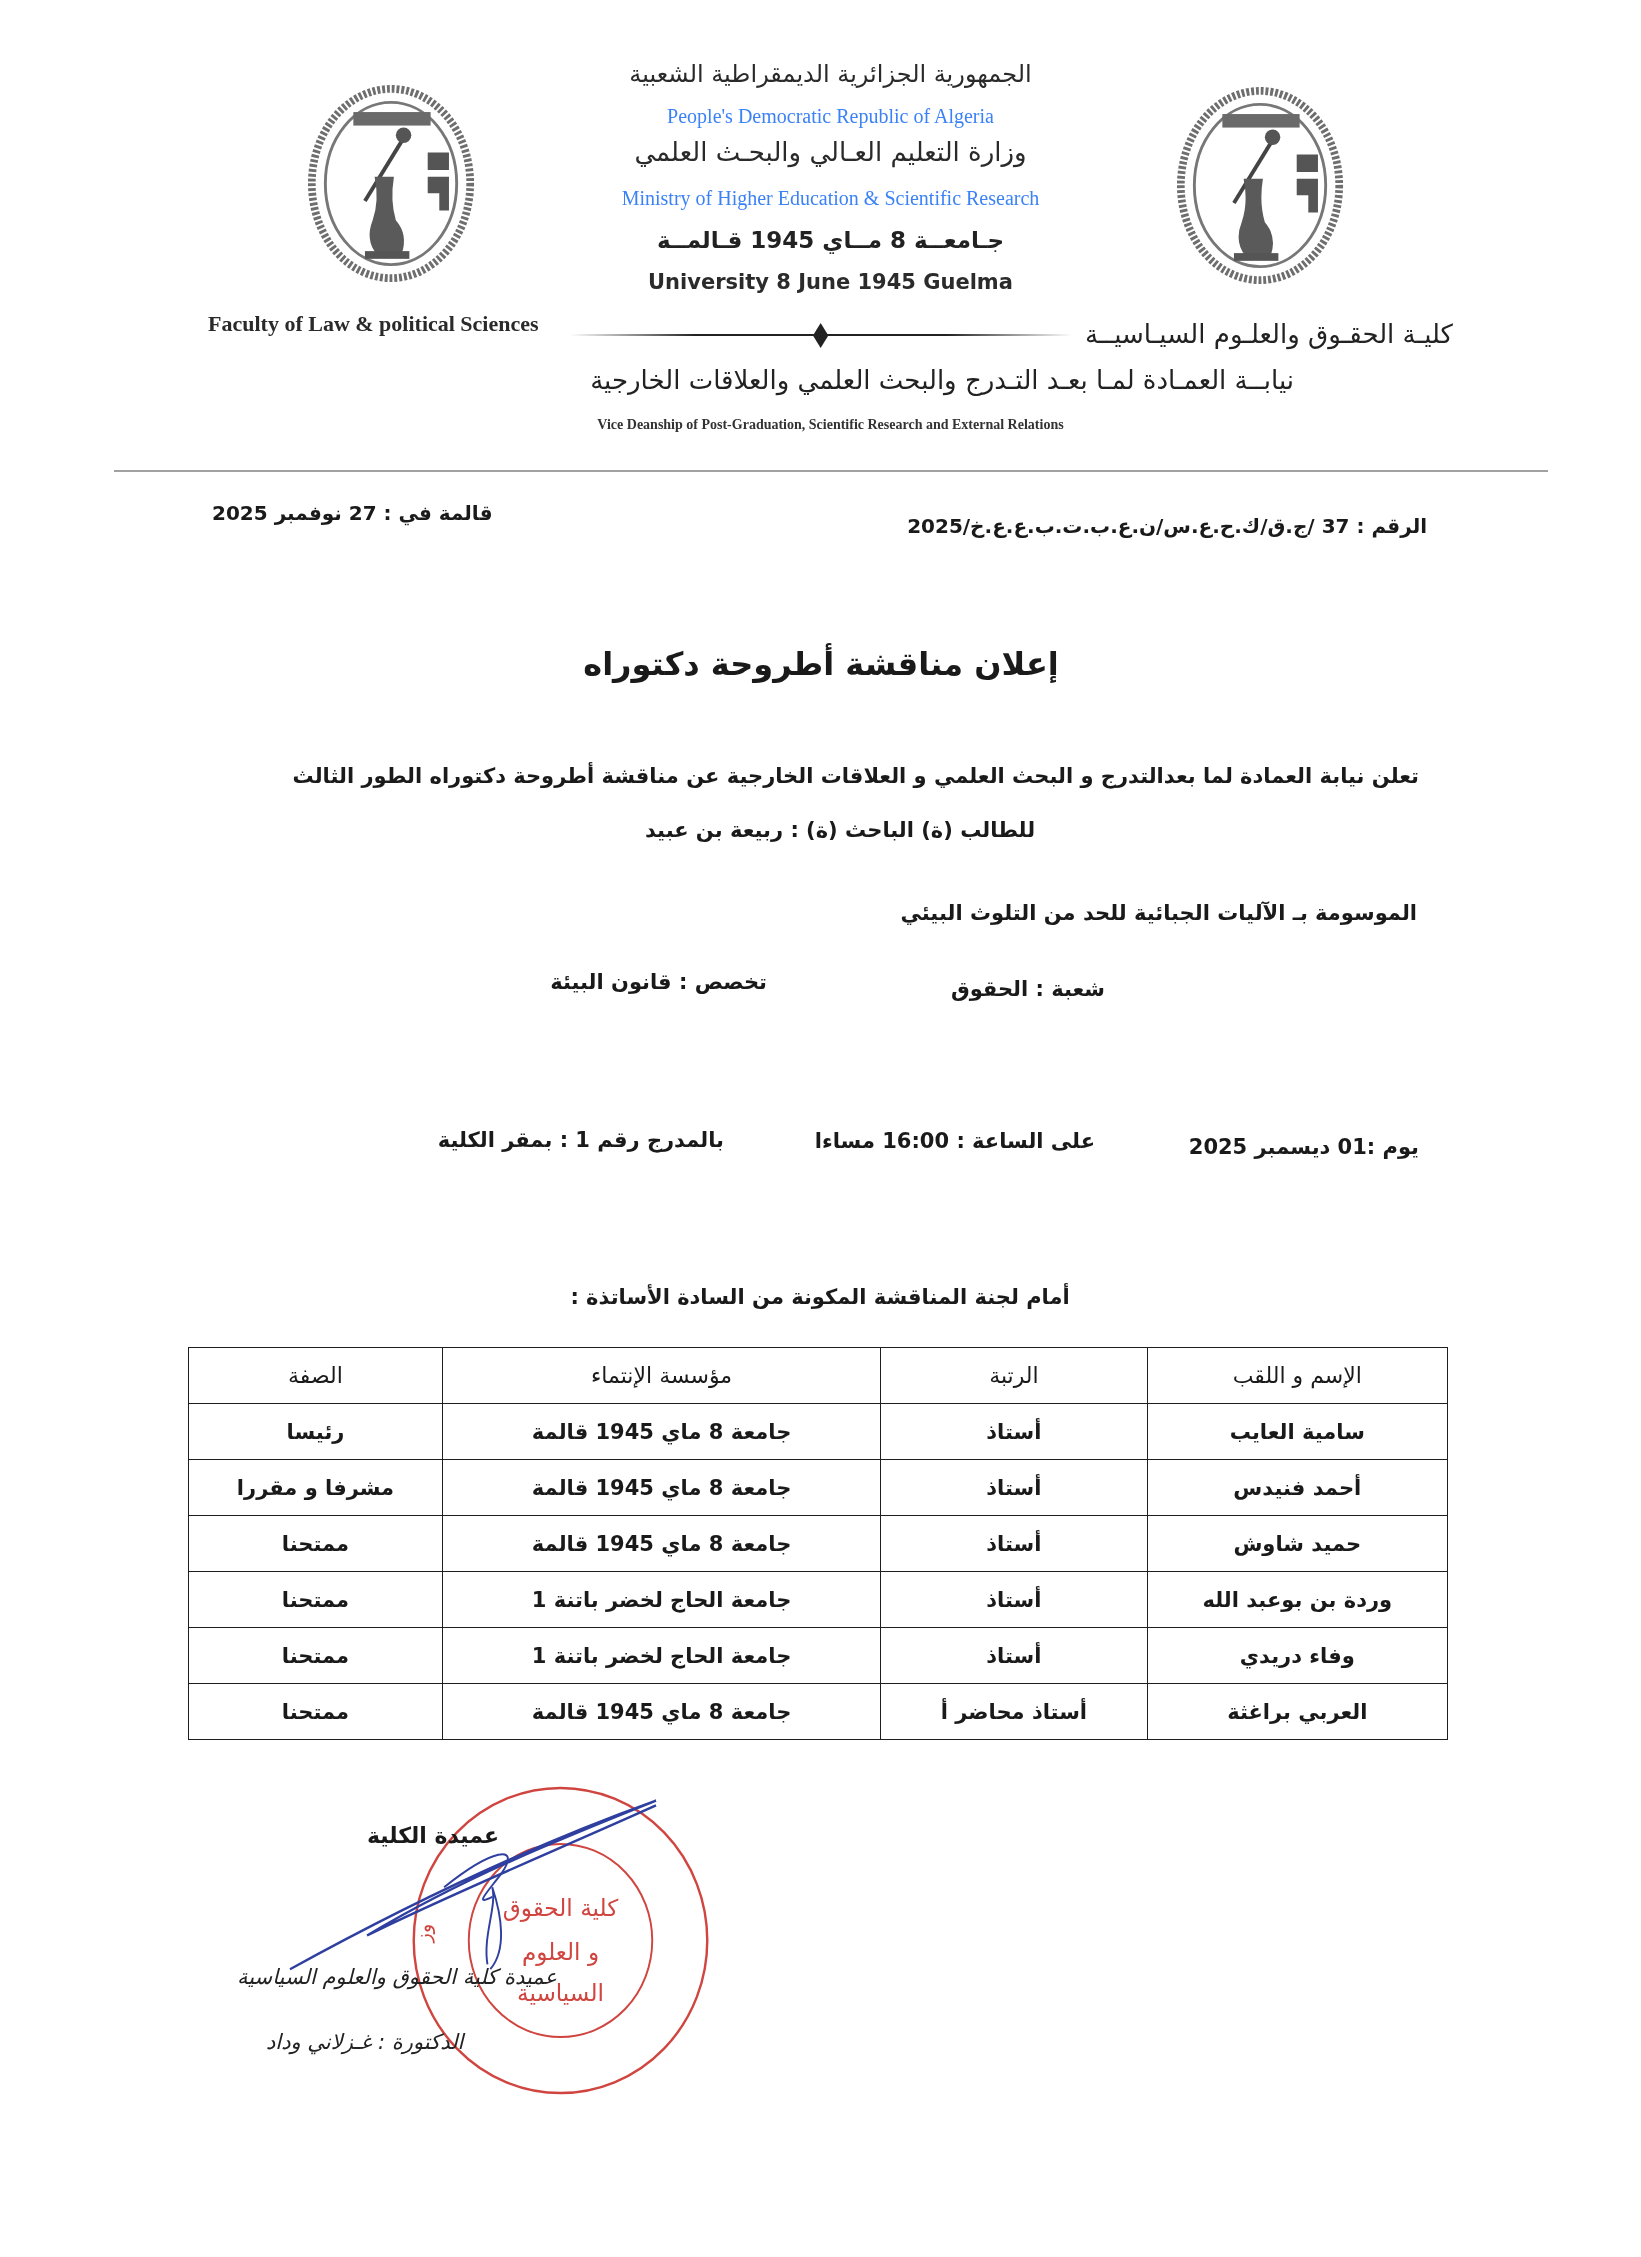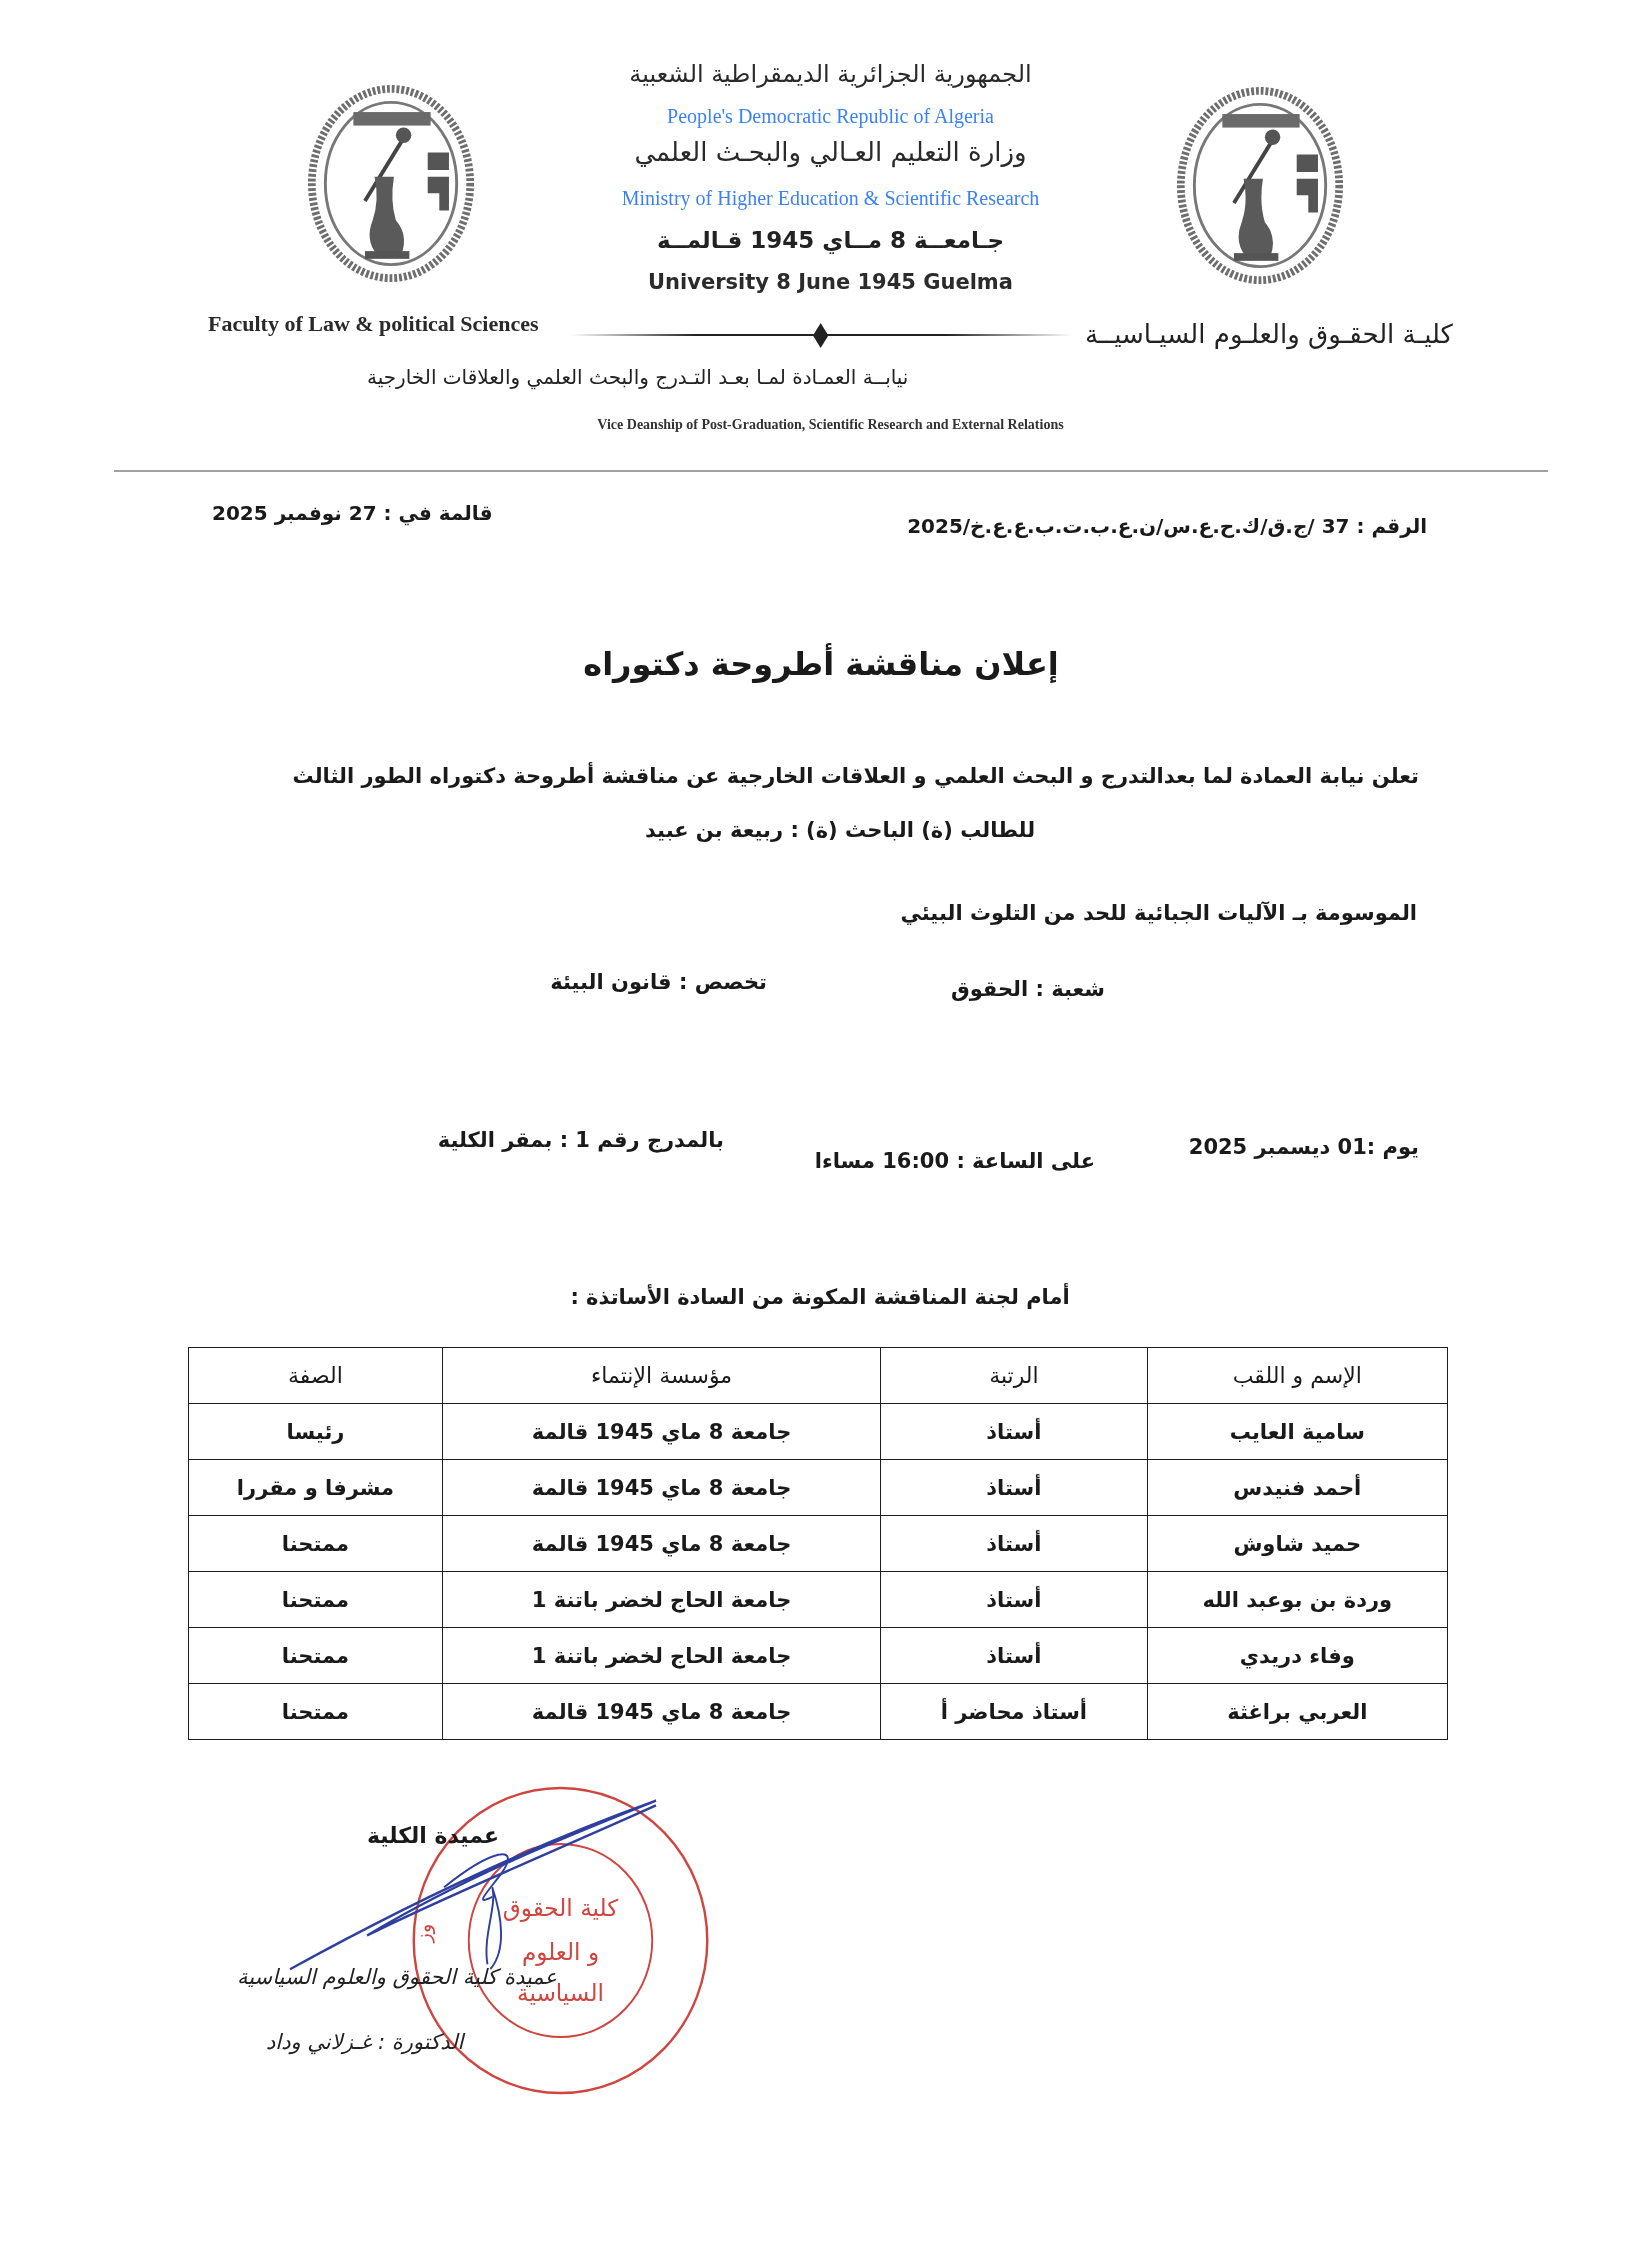--- a/index.html
+++ b/index.html
@@ -18,38 +18,38 @@
   .hdr-line { left: 541px; width: 579px; text-align: center; white-space: nowrap; }
   .hdr-ar { font-family: "DejaVu Sans", sans-serif; font-size: 24px; color: #2a2a2a; direction: rtl; }
   .hdr-en-serif { font-family: "Liberation Serif", serif; font-size: 20px; color: #3b82f6; }
   .hdr-ar-bold { font-family: "DejaVu Sans", sans-serif; font-weight: bold; font-size: 23px; color: #222; direction: rtl; }
   .hdr-en-sans { font-family: "DejaVu Sans", sans-serif; font-weight: bold; font-size: 21px; color: #2b2b2b; }
 
   .faculty-en { left: 208px; top: 311px; font-family: "Liberation Serif", serif; font-size: 22px; color: #2a2a2a; white-space: nowrap; font-weight: bold; }
   .faculty-ar { right: 188px; top: 319px; font-size: 26px; direction: rtl; color: #222; white-space: nowrap; }
   .orn-line { left: 570px; top: 334px; width: 502px; height: 1.9px; background: linear-gradient(to right, rgba(40,40,40,0), #222 25%, #222 75%, rgba(40,40,40,0)); }
   .orn-diamond { left: 811px; top: 323px; width: 19.3px; height: 25px; }
-  .vice-ar { left: 367px; width: 927px; top: 365px; font-size: 20px; direction: rtl; color: #222; text-align: left; white-space: nowrap; }
+  .vice-ar { left: 367px; width: 927px; top: 365px; font-size: 26px; direction: rtl; color: #222; text-align: right; white-space: nowrap; }
   .vice-en { left: 367px; width: 927px; top: 417px; font-family: "Liberation Serif", serif; font-size: 14px; font-weight: bold; color: #333; text-align: center; white-space: nowrap; }
   .hr-main { left: 114px; top: 470px; width: 1434px; height: 1.9px; background: #8a8a8a; opacity: .8; }
 
   
   .ref { right: 214px; top: 514px; font-size: 20px; font-weight: bold; direction: rtl; white-space: nowrap; }
   .place-date { left: 212px; top: 501px; font-size: 20px; font-weight: bold; direction: rtl; white-space: nowrap; }
 
   
   .title { left: 338px; width: 966px; top: 645px; font-size: 32px; font-weight: bold; text-align: center; direction: rtl; }
   .bodyline { font-size: 21px; font-weight: bold; direction: rtl; white-space: nowrap; }
   .intro { right: 222px; top: 744px; margin-top: 20px; }
   .student { left: 454px; width: 772px; top: 818px; text-align: center; }
   .thesis { right: 224px; top: 901px; }
   .branch { right: 536px; top: 977px; }
   .spec { right: 874px; top: 970px; }
   .day { right: 222px; top: 1135px; }
-  .time { right: 546px; top: 1129px; margin-top: 20px; }
+  .time { right: 546px; top: 1129px; }
   .venue { right: 917px; top: 1128px; }
   .committee-h { left: 434px; width: 772px; top: 1285px; text-align: center; }
 
   
   .tbl { left: 188px; top: 1347px; width: 1260px; border-collapse: collapse; direction: rtl; }
   .tbl td, .tbl th {
     border: 1.9px solid #1e1e1e; height: 55px; padding: 0 7.7px;
     font-size: 21px; font-weight: bold; text-align: center; vertical-align: middle; white-space: nowrap;
   }
   .tbl th { font-weight: normal; font-size: 22px; }

